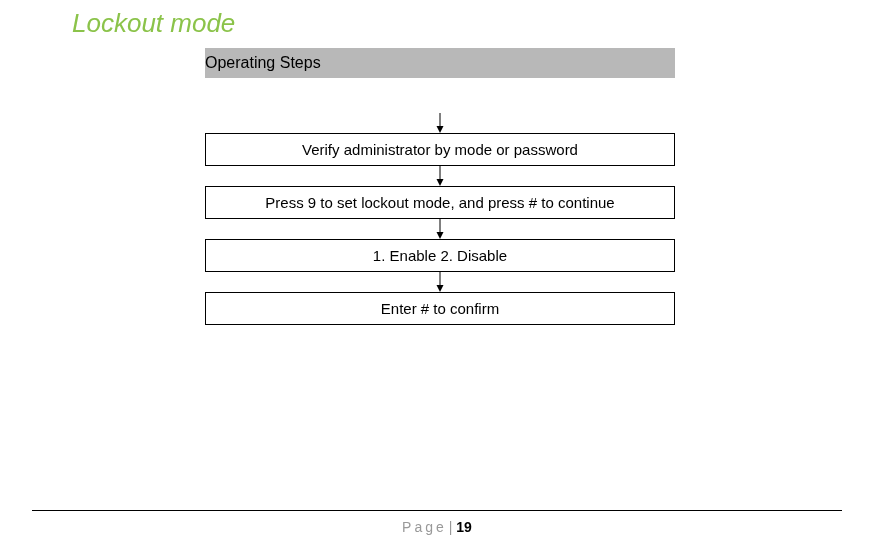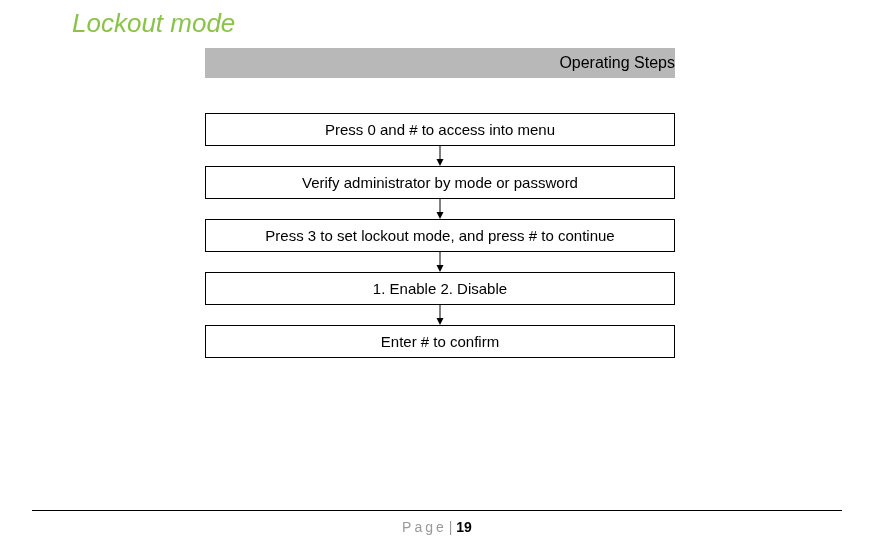--- a/index.html
+++ b/index.html
@@ -24,21 +24,21 @@
       font-style: italic;
     }
     .flow-container {
       position: absolute;
       top: 48px;
       left: 205px;
       width: 470px;
     }
     .header-box {
       background: #b8b8b8;
-      text-align: right;
+      text-align: left;
       padding: 6px 0;
       font-size: 16px;
       color: #000;
       margin-bottom: 35px;
     }
     .step-box {
       border: 1px solid #000;
       text-align: center;
       padding: 7px 0;
       font-size: 15px;
@@ -80,37 +80,36 @@
     }
   </style>
 </head>
 <body>
 
 <h1 class="page-title">Lockout mode</h1>
 
 <div class="flow-container">
   <div class="header-box">Operating Steps</div>
 
-  <div class="step-box">Press  0  and  #  to access into menu</div>
   <div class="arrow">
     <svg width="10" height="20">
         <line x1="5" y1="0" x2="5" y2="15" stroke="#000" stroke-width="1"></line>
         <polygon points="5,20 1.5,13 8.5,13" fill="#000"></polygon>
       </svg>
   </div>
 
   <div class="step-box">Verify administrator by mode or password</div>
   <div class="arrow">
     <svg width="10" height="20">
         <line x1="5" y1="0" x2="5" y2="15" stroke="#000" stroke-width="1"></line>
         <polygon points="5,20 1.5,13 8.5,13" fill="#000"></polygon>
       </svg>
   </div>
 
-  <div class="step-box">Press 3 to set lockout mode, and press # to continue</div>
+  <div class="step-box">Press 9 to set lockout mode, and press # to continue</div>
   <div class="arrow">
     <svg width="10" height="20">
         <line x1="5" y1="0" x2="5" y2="15" stroke="#000" stroke-width="1"></line>
         <polygon points="5,20 1.5,13 8.5,13" fill="#000"></polygon>
       </svg>
   </div>
 
   <div class="step-box">1. Enable 2. Disable</div>
   <div class="arrow">
     <svg width="10" height="20">

